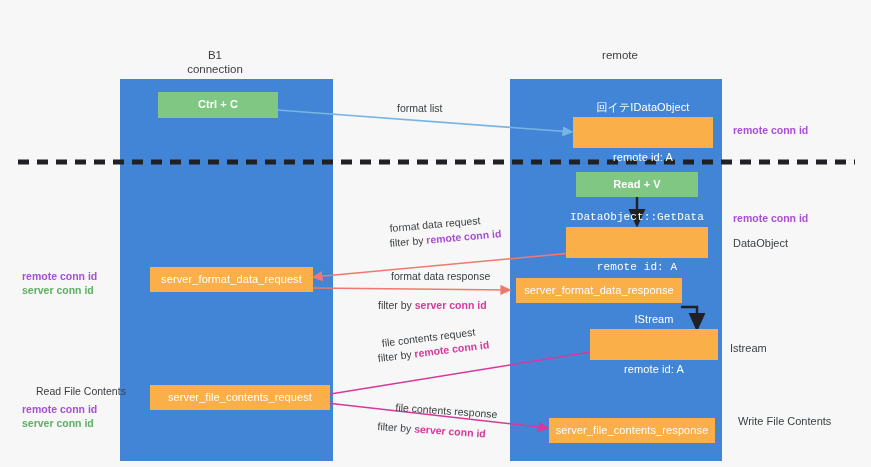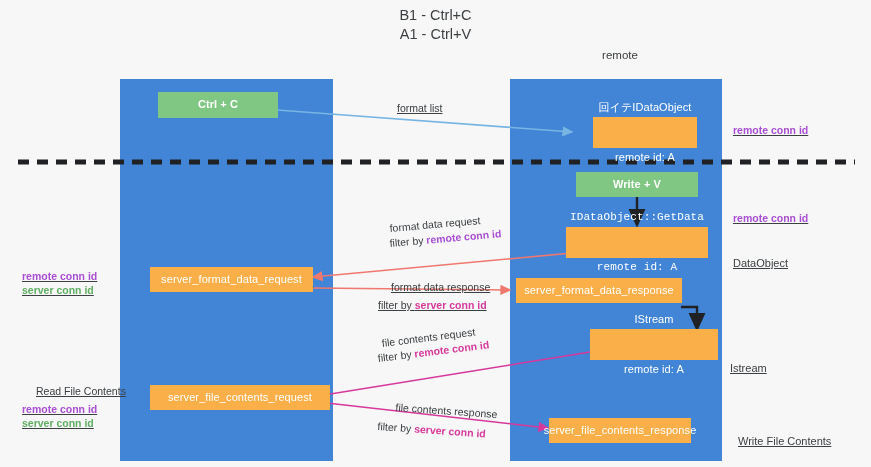--- a/index.html
+++ b/index.html
@@ -60,26 +60,25 @@
   .box.green  { background: #81c784; color: #ffffff; font-weight: bold; }
   .box .l2 { font-weight: normal; margin-top: 36px; }
 
   
   .lbl {
     position: absolute;
     font-size: 10.5px;
     color: #3c4043;
     line-height: 14px;
     white-space: nowrap;
-    text-decoration: underline;
   }
   .lbl.bold { font-weight: bold; }
   .purple { color: #a94fd3; }
   .green-t { color: #5fae62; }
-  .right-lbl { font-size: 11px; color: #3c4043; margin-top: 20px; }
+  .right-lbl { font-size: 11px; color: #3c4043; }
 
   
   .rot {
     position: absolute;
     font-size: 10.5px;
     color: #3c4043;
     line-height: 14px;
     white-space: nowrap;
     transform-origin: left top;
   }
@@ -93,25 +92,25 @@
     width: 871px;
     height: 467px;
     pointer-events: none;
   }
 </style>
 </head>
 <body>
 
 <div id="canvas">
 
-  <div class="title">
-    <div>B1 - Ctrl+C</div>
-    <div>A1 - Ctrl+V</div>
-  </div>
-
+
+  <div class="lane-header" style="left:155px; top:48px; width:120px;">
+    <div>B1</div>
+    <div>connection</div>
+  </div>
   <div class="lane-header" style="left:560px; top:48px; width:120px;">
     <div>remote</div>
   </div>
 
   <div class="lane" style="left:120px; top:79px; width:213px; height:382px;"></div>
   <div class="lane" style="left:510px; top:79px; width:212px; height:382px;"></div>
 
   <svg class="overlay" viewBox="0 0 871 467">
     <defs>
       <marker id="ah-blue" markerWidth="7" markerHeight="7" refX="6" refY="3.2" orient="auto">
@@ -142,27 +141,27 @@
 
     <line x1="590" y1="352" x2="318" y2="396" stroke="#d6399b" stroke-width="1.6" marker-end="url(#ah-pink)"></line>
 
     <line x1="318" y1="402" x2="548" y2="428" stroke="#d6399b" stroke-width="1.6" marker-end="url(#ah-pink)"></line>
   </svg>
 
   <div class="box green" style="left:158px; top:92px; width:120px; height:26px;">
     <div>Ctrl + C</div>
   </div>
 
-  <div class="box orange" style="left:593px; top:117px; width:104px; height:31px;">
+  <div class="box orange" style="left:573px; top:117px; width:140px; height:31px;">
     <div>回イテIDataObject</div>
     <div class="l2">remote id: A</div>
   </div>
 
   <div class="box green" style="left:576px; top:172px; width:122px; height:25px;">
-    <div>Write + V</div>
+    <div>Read + V</div>
   </div>
 
   <div class="box orange" style="left:566px; top:227px; width:142px; height:31px;font-family:Liberation Mono, monospace;">
     <div>IDataObject::GetData</div>
     <div class="l2">remote id: A</div>
   </div>
 
   <div class="box orange" style="left:516px; top:278px; width:166px; height:25px;">
     <div>server_format_data_response</div>
   </div>
@@ -173,34 +172,34 @@
 
   <div class="box orange" style="left:590px; top:329px; width:128px; height:31px;">
     <div>IStream</div>
     <div class="l2">remote id: A</div>
   </div>
 
   <div class="box orange" style="left:150px; top:385px; width:180px; height:25px;">
     <div>server_file_contents_request</div>
   </div>
 
-  <div class="box orange" style="left:549px; top:418px; width:142px; height:25px;">
+  <div class="box orange" style="left:549px; top:418px; width:166px; height:25px;">
     <div>server_file_contents_response</div>
   </div>
 
   <div class="lbl" style="left:397px; top:101px;">format list</div>
 
   <div class="rot" style="left:389px; top:221px; transform: rotate(-5deg);">
     <span>format data request</span>
   </div>
   <div class="rot" style="left:389px; top:236px; transform: rotate(-5deg);">
     <span>filter by </span><b class="purple">remote conn id</b>
   </div>
 
-  <div class="lbl" style="left:391px; top:280px;">format data response</div>
+  <div class="lbl" style="left:391px; top:269px;">format data response</div>
   <div class="lbl" style="left:378px; top:298px;">
     <span>filter by </span><b style="color:#d6399b">server conn id</b>
   </div>
 
   <div class="rot" style="left:381px; top:336px; transform: rotate(-7deg);">
     <span>file contents request</span>
   </div>
   <div class="rot" style="left:377px; top:351px; transform: rotate(-7deg);">
     <span>filter by </span><b style="color:#d6399b">remote conn id</b>
   </div>

